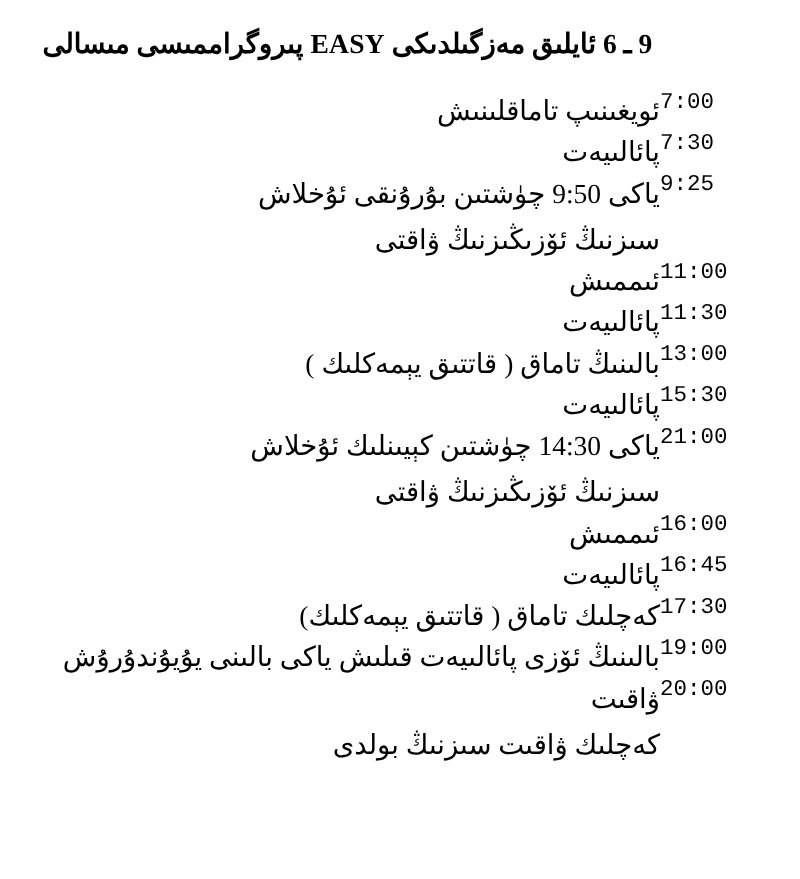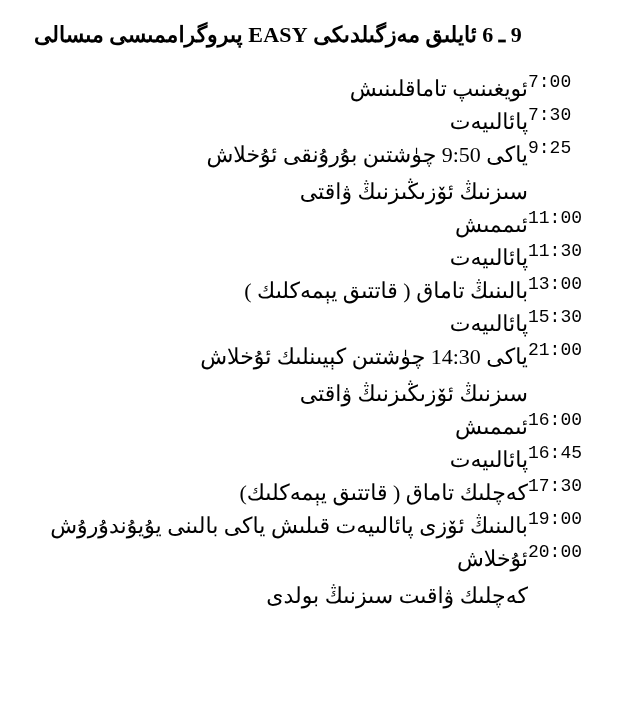--- a/index.html
+++ b/index.html
@@ -155,21 +155,21 @@
       <tr>
         <td class="row-time">19:00</td>
         <td class="row-desc">
           <span>بالىنىڭ ئۆزى پائالىيەت قىلىش ياكى بالىنى يۇيۇندۇرۇش</span>
         </td>
       </tr>
 
       <tr>
         <td class="row-time">20:00</td>
         <td class="row-desc">
-          <span>ئۇخلاش</span>
+          <span>ۋاقىت</span>
           <span class="cont">كەچلىك ۋاقىت سىزنىڭ بولدى</span>
         </td>
       </tr>
 
     </tbody>
   </table>
 
 </div>
 
 </body></html>

